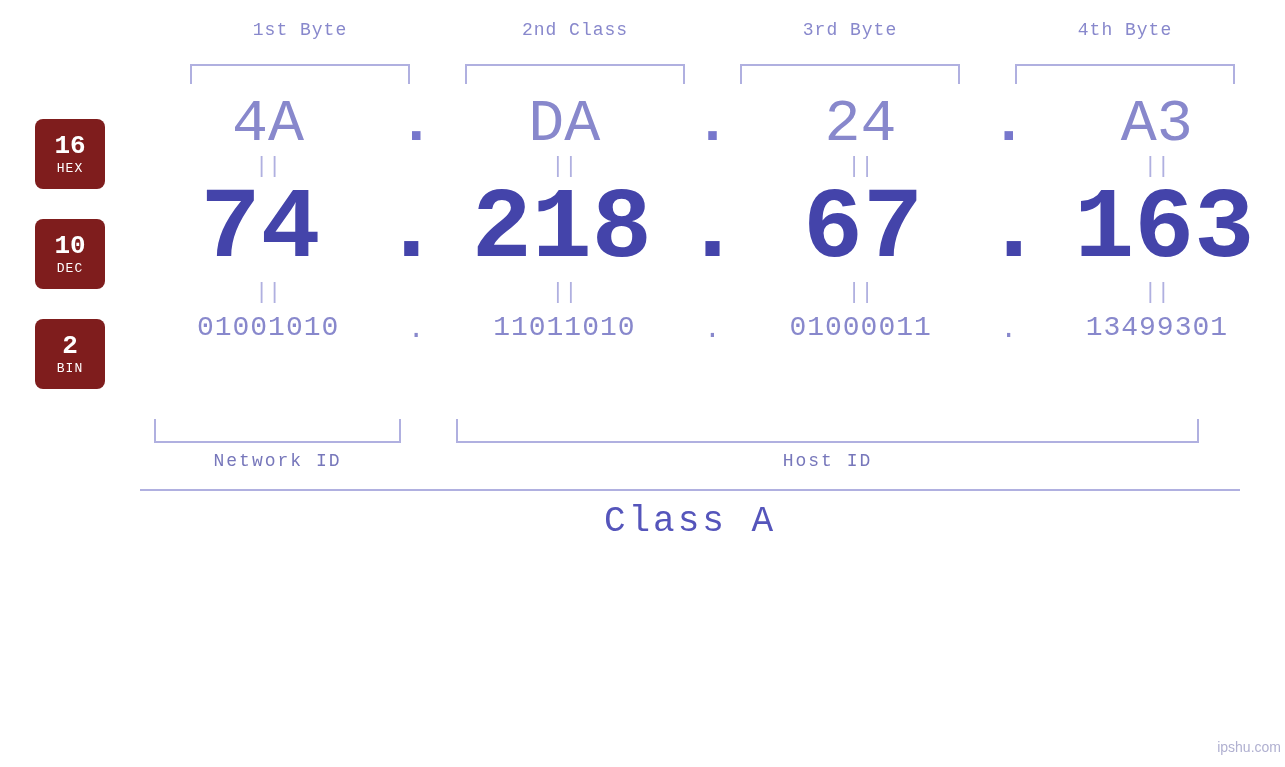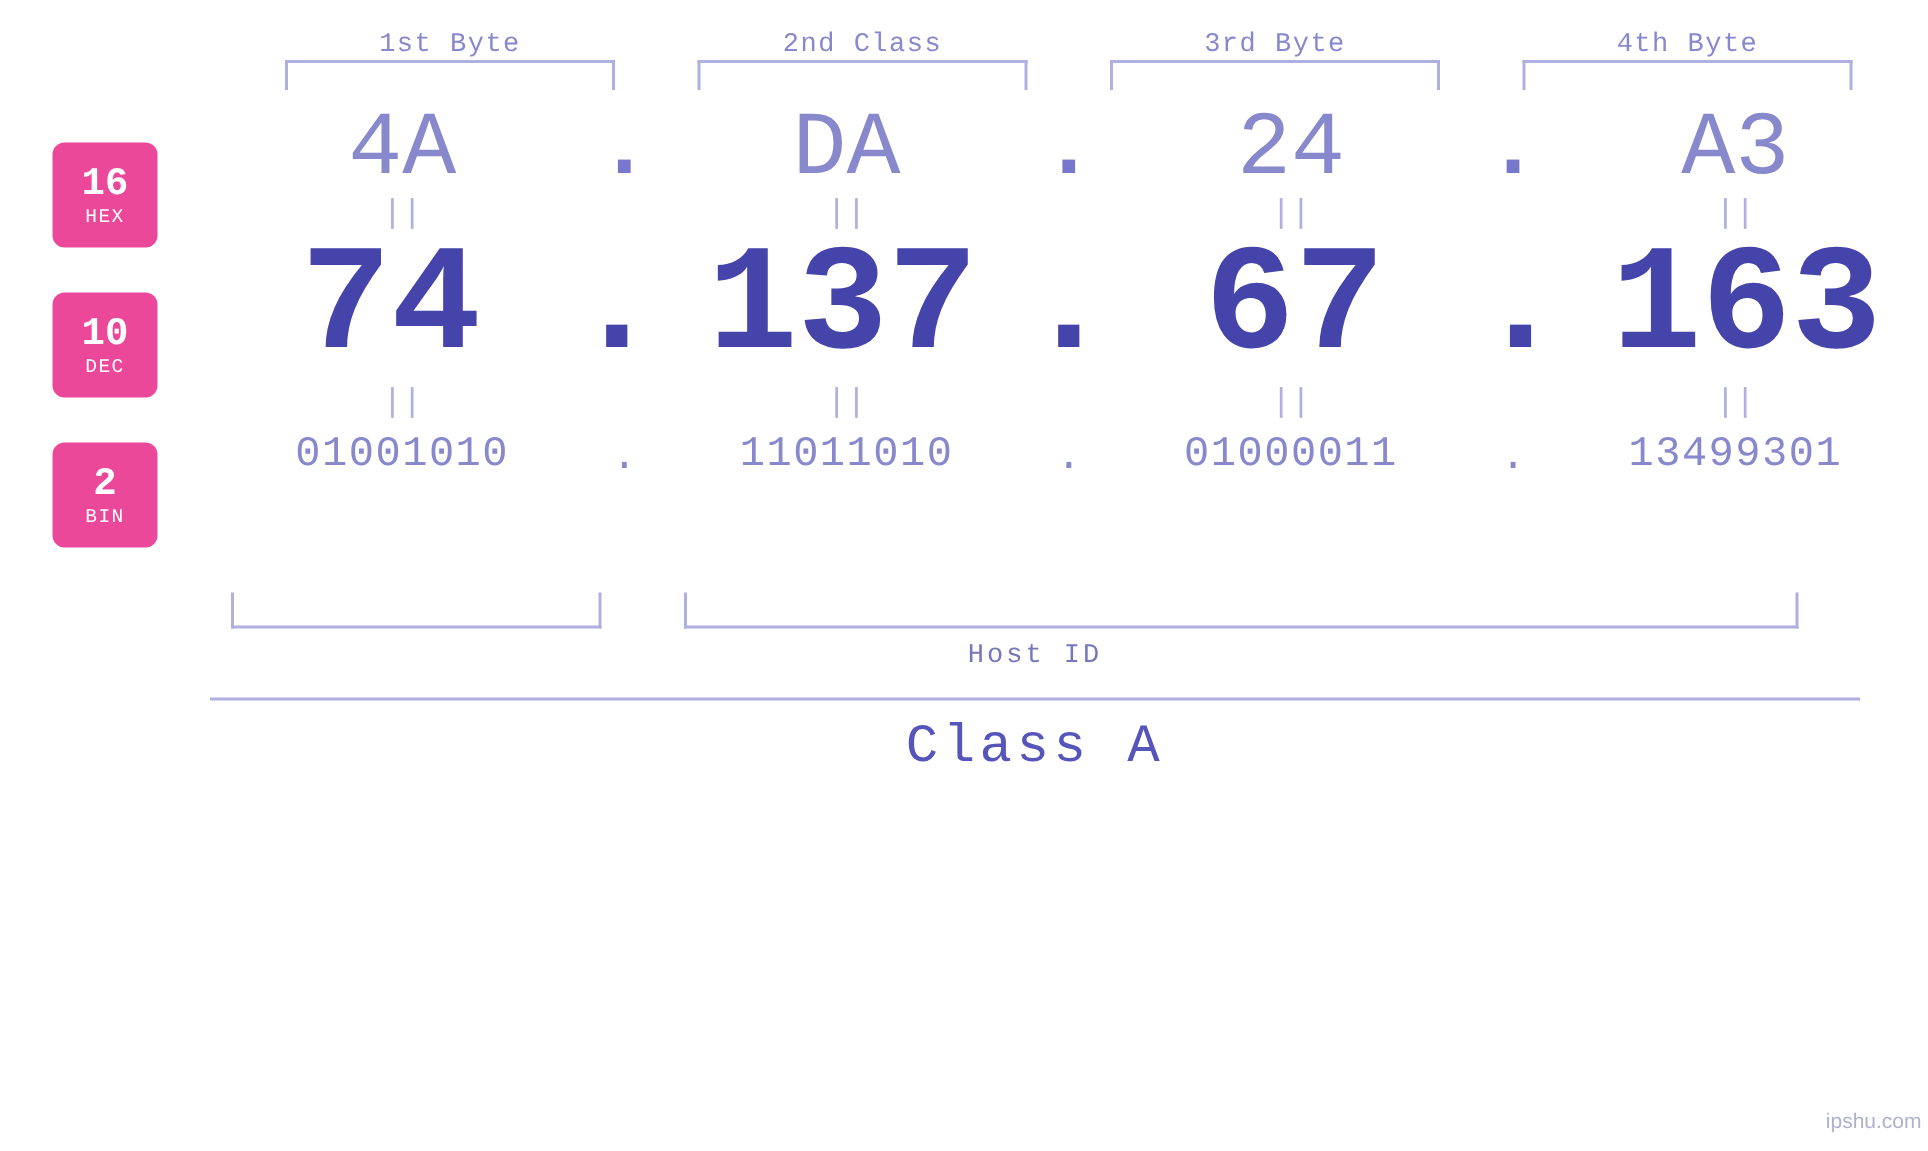--- a/index.html
+++ b/index.html
@@ -22,21 +22,21 @@
       justify-content: flex-start;
       padding-top: 20px;
     }
 
     
     .byte-labels-row {
       display: flex;
       align-items: center;
       width: 1100px;
       margin-left: 140px;
-      margin-bottom: 0;
+      margin-bottom: 24px;
     }
 
     .byte-label {
       flex: 1;
       text-align: center;
       color: #8888cc;
       font-size: 18px;
       letter-spacing: 1px;
     }
 
@@ -97,21 +97,21 @@
       flex-direction: column;
       align-items: center;
       justify-content: space-around;
       padding: 10px 20px;
       gap: 0;
     }
 
     .badge {
       width: 70px;
       height: 70px;
-      background: #ec4899;
+      background: #7f1d1d;
       border-radius: 8px;
       display: flex;
       flex-direction: column;
       align-items: center;
       justify-content: center;
       color: white;
       margin: 15px 0;
     }
 
     .badge-number {
@@ -396,21 +396,21 @@
         <div class="equals-dot-spacer"></div>
         <div class="equals-sign">||</div>
       </div>
 
       <div class="data-row">
         <div class="cell">
           <span class="dec-value">74</span>
         </div>
         <div class="dot-col" style="font-size:100px;color:#4444aa;font-weight:bold;text-align:center;line-height:1;">.</div>
         <div class="cell">
-          <span class="dec-value">137</span>
+          <span class="dec-value">218</span>
         </div>
         <div class="dot-col" style="font-size:100px;color:#4444aa;font-weight:bold;text-align:center;line-height:1;">.</div>
         <div class="cell">
           <span class="dec-value">67</span>
         </div>
         <div class="dot-col" style="font-size:100px;color:#4444aa;font-weight:bold;text-align:center;line-height:1;">.</div>
         <div class="cell">
           <span class="dec-value">163</span>
         </div>
       </div>
@@ -449,20 +449,21 @@
   <div class="bottom-section">
     <div class="bottom-brackets-row">
       <div class="bottom-bracket bottom-bracket-network">
         <div class="br-right"></div>
       </div>
       <div class="bottom-bracket bottom-bracket-host">
         <div class="br-right"></div>
       </div>
     </div>
     <div class="bottom-labels-row">
+      <div class="bottom-label bottom-label-network">Network ID</div>
       <div class="bottom-label bottom-label-host">Host ID</div>
     </div>
 
     <div class="class-row">
       <div class="class-bracket-line"></div>
       <div class="class-label">Class A</div>
     </div>
   </div>
 
   <div class="watermark">ipshu.com</div>

